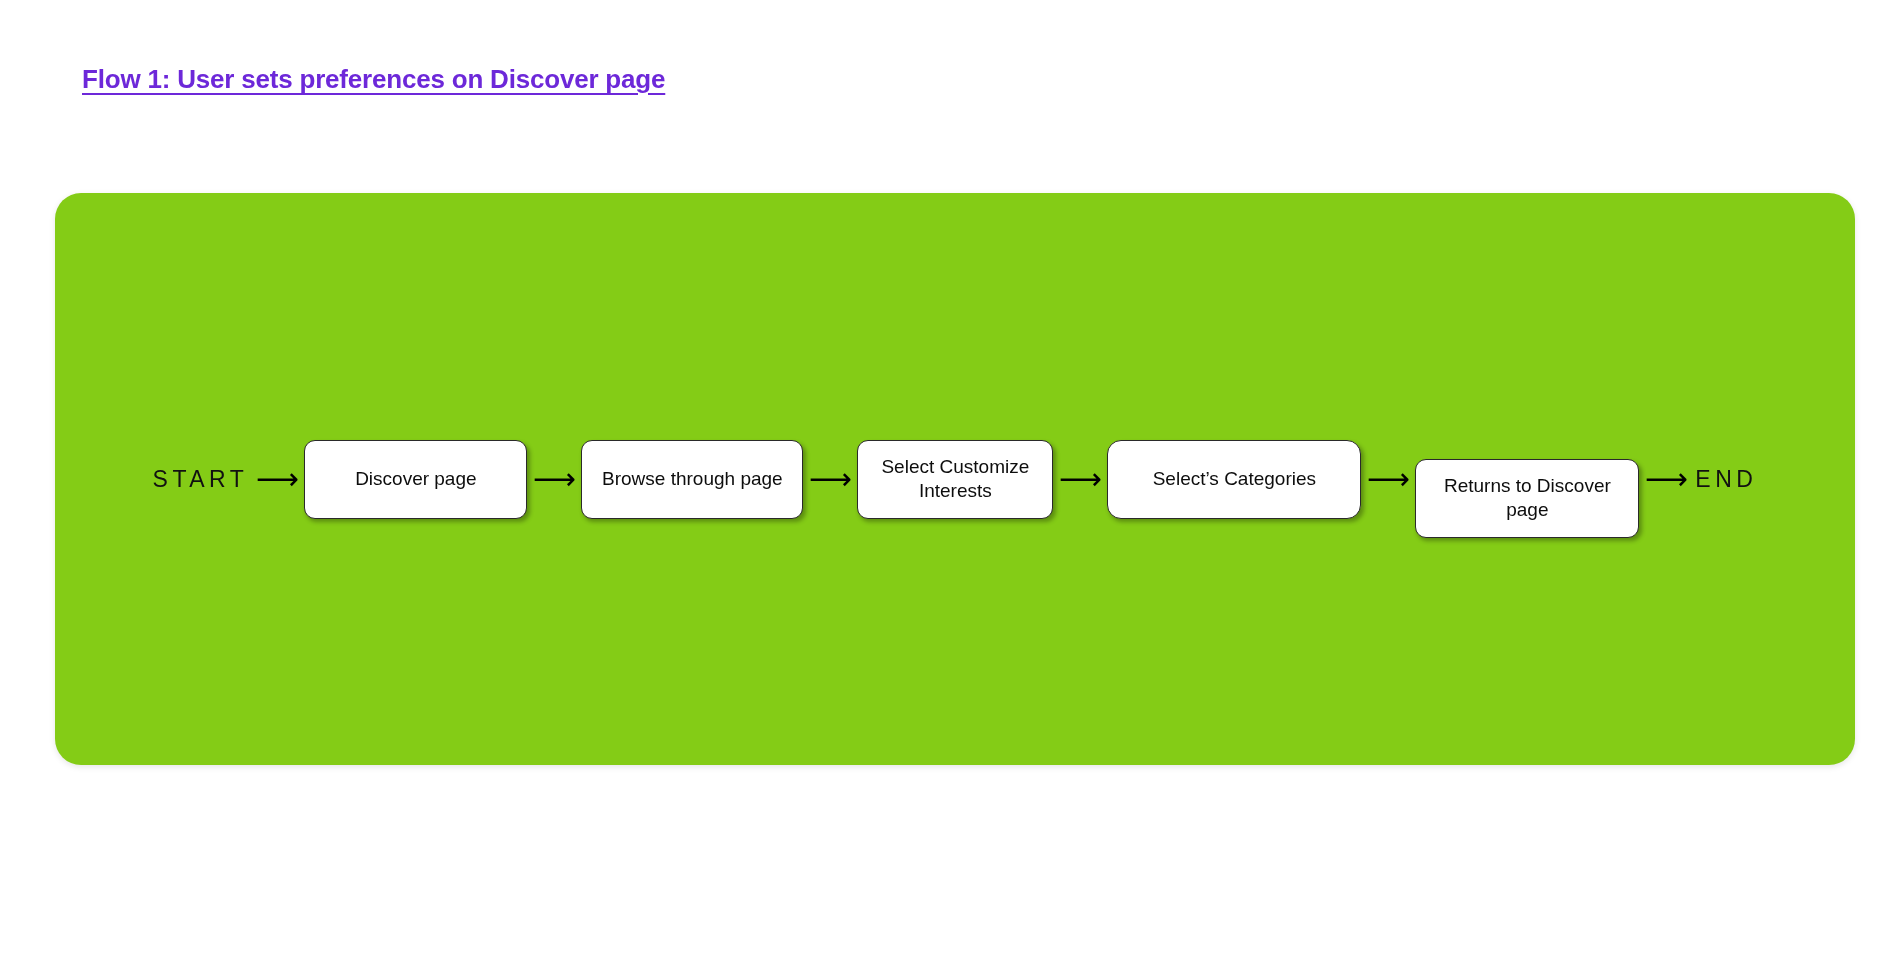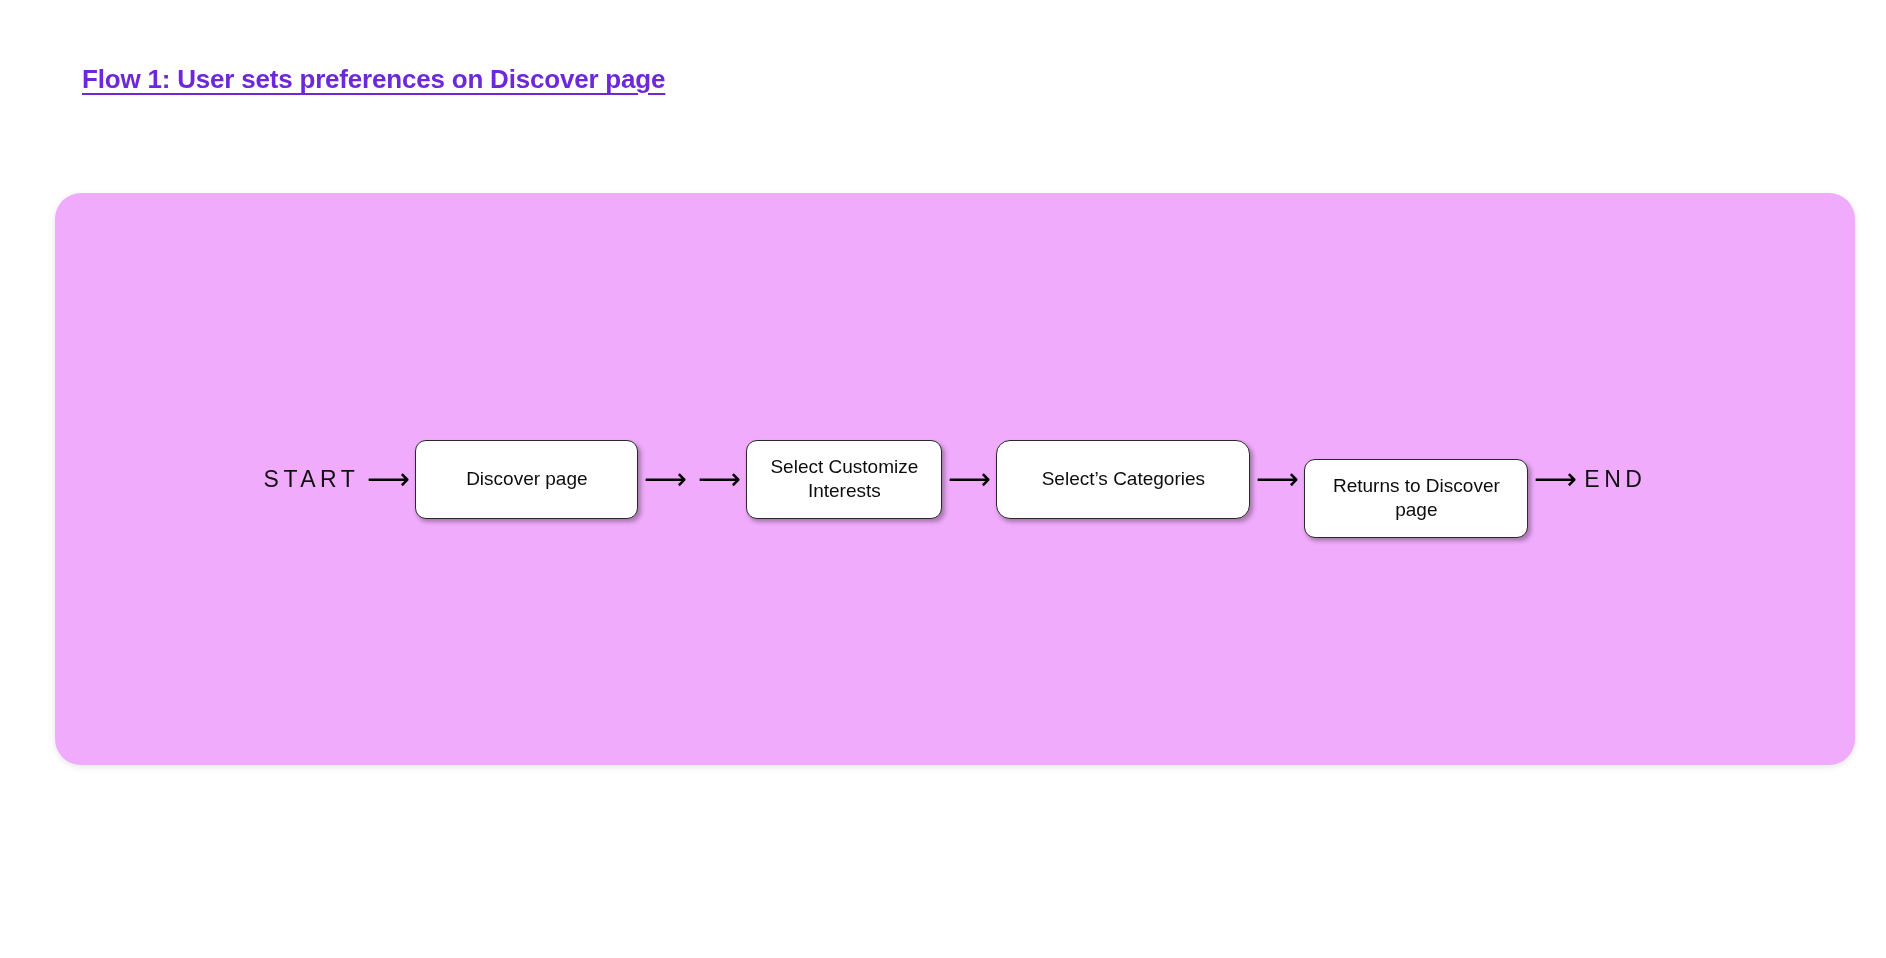--- a/index.html
+++ b/index.html
@@ -37,21 +37,21 @@
     white-space: nowrap;
   }
 
   
   .flow-panel {
     position: absolute;
     left: 55px;
     top: 193px;
     width: 1800px;
     height: 572px;
-    background: #f0abfc;
+    background: #84cc16;
     border-radius: 26px;
     box-shadow: 0 2px 6px rgba(0,0,0,0.10);
   }
 
   
   .flow-row {
     position: absolute;
     left: 0;
     top: 0;
     width: 100%;
@@ -124,20 +124,23 @@
       <div class="terminal">START</div>
 
       <div class="arrow">⟶</div>
 
       <div class="node w1">
         <div class="node-label">Discover page</div>
       </div>
 
       <div class="arrow">⟶</div>
 
+      <div class="node w2">
+        <div class="node-label">Browse through page</div>
+      </div>
 
       <div class="arrow">⟶</div>
 
       <div class="node w3">
         <div class="node-label">Select Customize Interests</div>
       </div>
 
       <div class="arrow">⟶</div>
 
       <div class="node w4">

